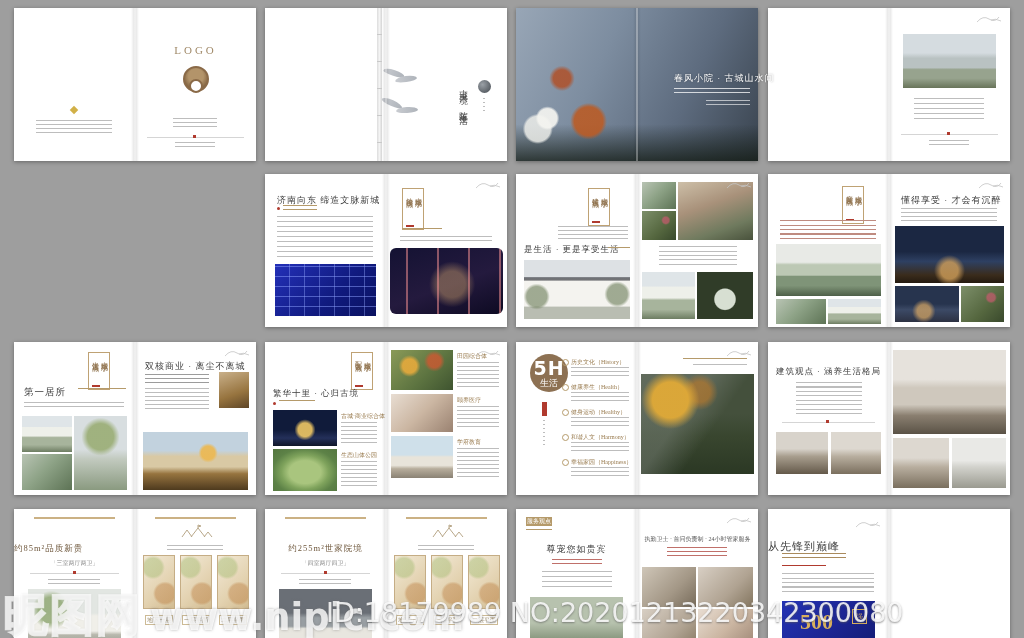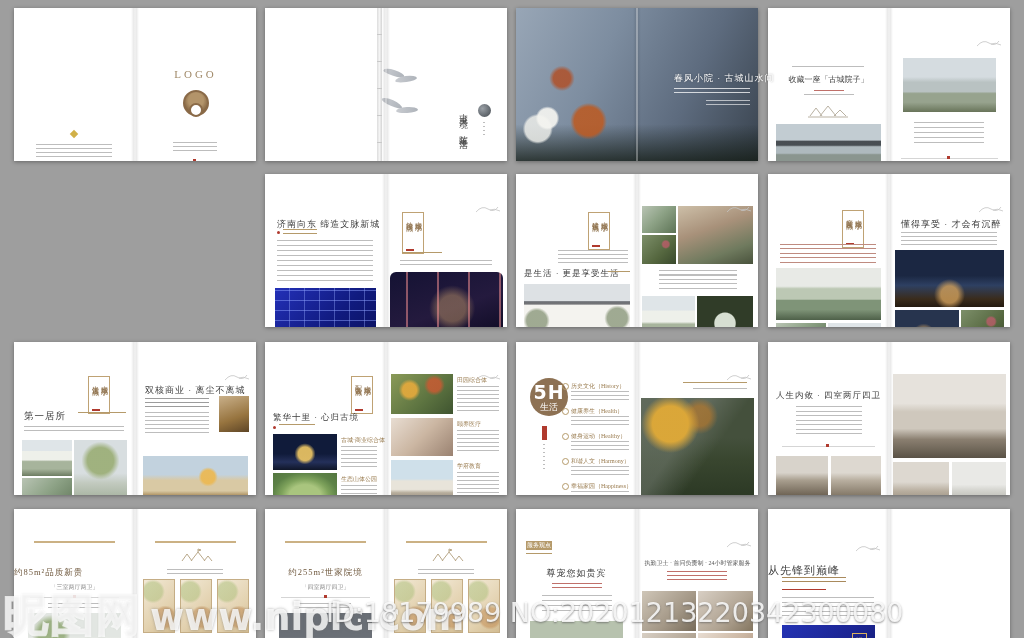--- a/index.html
+++ b/index.html
@@ -1,19 +1,19 @@
 <!DOCTYPE html>
 <html><head>
 <meta charset="utf-8">
 <style>
   html,body{margin:0;padding:0;}
   body{background:#9e9e9e;font-family:"DejaVu Sans","Liberation Sans",sans-serif;}
   #canvas{position:relative;width:1024px;height:638px;overflow:hidden;background:#9e9e9e;}
   .spread{position:absolute;width:242px;height:153px;background:#fff;box-shadow:0 1px 4px rgba(0,0,0,.35);}
-  .page{position:absolute;top:0;bottom:0;width:121px;overflow:hidden;margin-top:24px;}
+  .page{position:absolute;top:0;bottom:0;width:121px;overflow:hidden;}
   .pl{left:0}.pr{left:121px}
   .fold{position:absolute;left:117px;top:0;width:8px;height:100%;z-index:6;pointer-events:none;
     background:linear-gradient(90deg,rgba(0,0,0,0),rgba(0,0,0,.10) 40%,rgba(255,255,255,.85) 50%,rgba(0,0,0,.10) 60%,rgba(0,0,0,0));}
   .ttl{position:absolute;font-family:"Liberation Serif","DejaVu Serif",serif;color:#3c3c3c;white-space:nowrap;letter-spacing:1px;z-index:3;text-align:right;}
   .gtxt{position:absolute;color:#9a7c50;font-size:6px;white-space:nowrap;font-family:"Liberation Serif","DejaVu Serif",serif;z-index:3;}
   .vtitle{writing-mode:vertical-rl;}
   .bars{position:absolute;z-index:3;background-image:repeating-linear-gradient(180deg,var(--c,#bdbdbd) 0 1px,transparent 1px var(--g,4px));}
   .ln{position:absolute;height:1px;background:#d5d5d5;z-index:3;}
   .sq{position:absolute;width:3px;height:3px;background:#b03a2e;z-index:4;}
   .dot{position:absolute;width:3px;height:3px;border-radius:50%;background:#b03a2e;z-index:4;}
@@ -175,30 +175,20 @@
 
   <div class="spread" style="left:516px;top:8px">
     <div class="ph ph-mist" style="left:0;top:0;width:242px;height:153px"></div>
     <div class="ttl" style="left:158px;top:64px;font-size:9px;color:#fff;text-shadow:0 0 2px rgba(0,0,0,.4)">春风小院 · 古城山水间</div>
     <div class="bars" style="left:158px;top:80px;width:76px;height:5px;--c:rgba(255,255,255,.75)"></div>
     <div class="bars" style="left:190px;top:92px;width:44px;height:6px;--c:rgba(255,255,255,.6)"></div>
     <div class="fold"></div>
   </div>
 
   <div class="spread" style="left:768px;top:8px">
-    <div class="page pl">
-      <div class="bars" style="left:24px;top:34px;width:72px;height:2px"></div>
-      <div class="ttl" style="left:0;top:42px;width:121px;text-align:center;font-size:8px;letter-spacing:0">收藏一座「古城院子」</div>
-      <div class="bars" style="left:46px;top:58px;width:30px;height:2px;--c:#c0706a"></div>
-      <div class="bars" style="left:36px;top:62px;width:50px;height:2px"></div>
-      <svg class="corner-orn" style="left:38px;top:68px" width="44" height="20" viewBox="0 0 44 20">
-        <path d="M4 16 L10 8 L16 16 M14 16 L22 6 L30 16 M28 16 L34 10 L40 16 M2 17 H42" stroke="#b9b1a2" stroke-width="1" fill="none"></path>
-      </svg>
-      <div class="ph ph-gate" style="left:8px;top:92px;width:105px;height:53px"></div>
-    </div>
     <div class="page pr">
       <svg class="corner-orn" style="left:88px;top:6px" width="26" height="10" viewBox="0 0 26 10">
         <path d="M0 8 Q6 1 12 5 T22 3 M14 6 Q18 4 24 7" stroke="#c4c4c4" stroke-width="0.8" fill="none"></path>
       </svg>
       <div class="ph ph-render" style="left:14px;top:26px;width:93px;height:54px"></div>
       <div class="bars" style="left:25px;top:90px;width:70px;height:24px;--g:5px"></div>
       <div class="ln" style="left:12px;top:126px;width:97px"></div>
       <i class="sq" style="left:58px;top:124px"></i>
       <div class="bars" style="left:40px;top:132px;width:40px;height:6px"></div>
     </div>
@@ -372,21 +362,21 @@
       </svg>
       <div class="bars" style="left:46px;top:16px;width:64px;height:3px;--c:#b59a6a"></div>
       <div class="bars" style="left:56px;top:22px;width:54px;height:3px"></div>
       <div class="ph ph-autumn-court" style="left:4px;top:32px;width:113px;height:100px"></div>
     </div>
     <div class="fold"></div>
   </div>
 
   <div class="spread" style="left:768px;top:342px">
     <div class="page pl">
-      <div class="ttl" style="left:0;top:24px;width:121px;text-align:center;font-size:8.5px">人生内敛 · 四室两厅四卫</div>
+      <div class="ttl" style="left:0;top:24px;width:121px;text-align:center;font-size:8.5px">建筑观点 · 涵养生活格局</div>
       <div class="bars" style="left:28px;top:40px;width:66px;height:32px;--g:4.5px"></div>
       <div class="ln" style="left:14px;top:80px;width:93px"></div>
       <i class="sq" style="left:58px;top:78px"></i>
       <div class="ph ph-billiard" style="left:8px;top:90px;width:52px;height:42px"></div>
       <div class="ph ph-bedroom" style="left:63px;top:90px;width:50px;height:42px"></div>
     </div>
     <div class="page pr">
       <div class="ph ph-living" style="left:4px;top:8px;width:113px;height:84px"></div>
       <div class="ph ph-bedroom" style="left:4px;top:96px;width:56px;height:50px"></div>
       <div class="ph ph-kitchen" style="left:63px;top:96px;width:54px;height:50px"></div>

